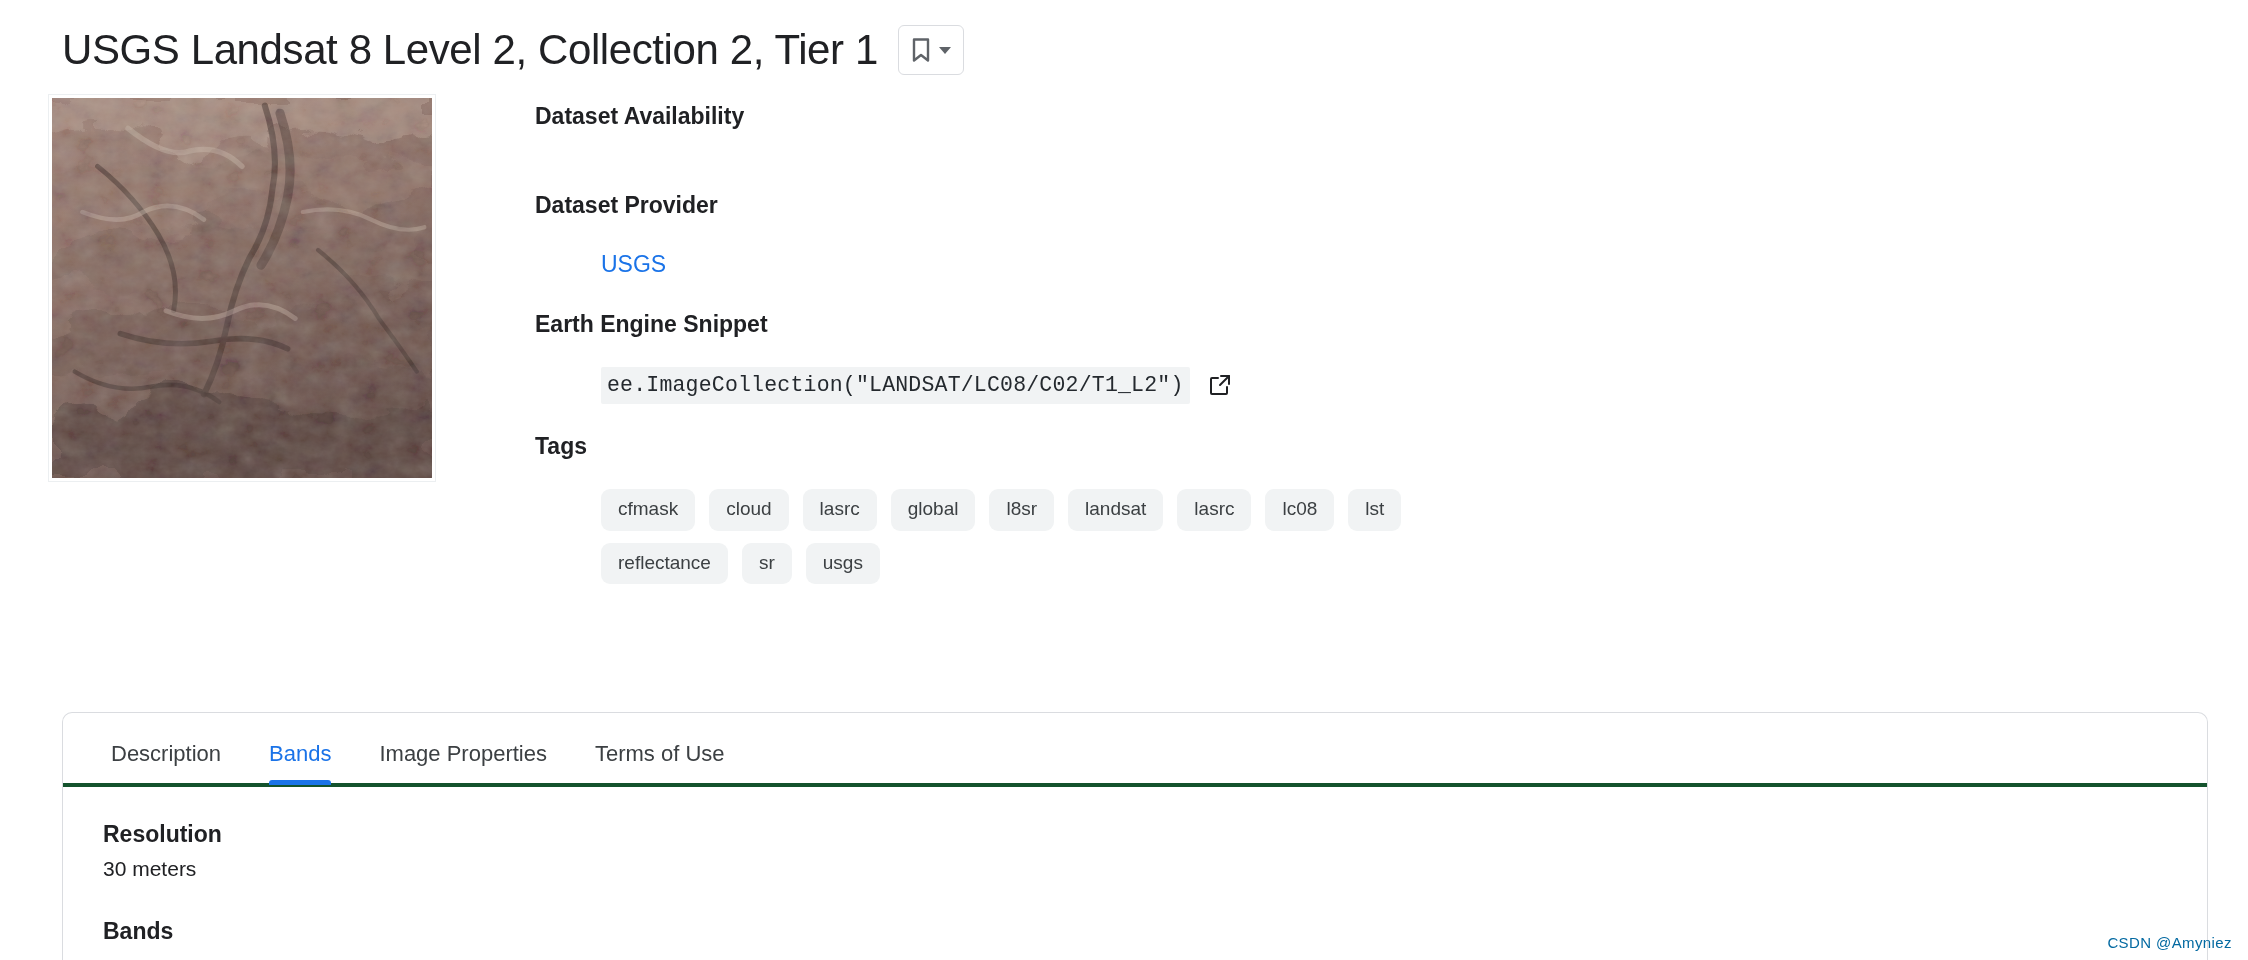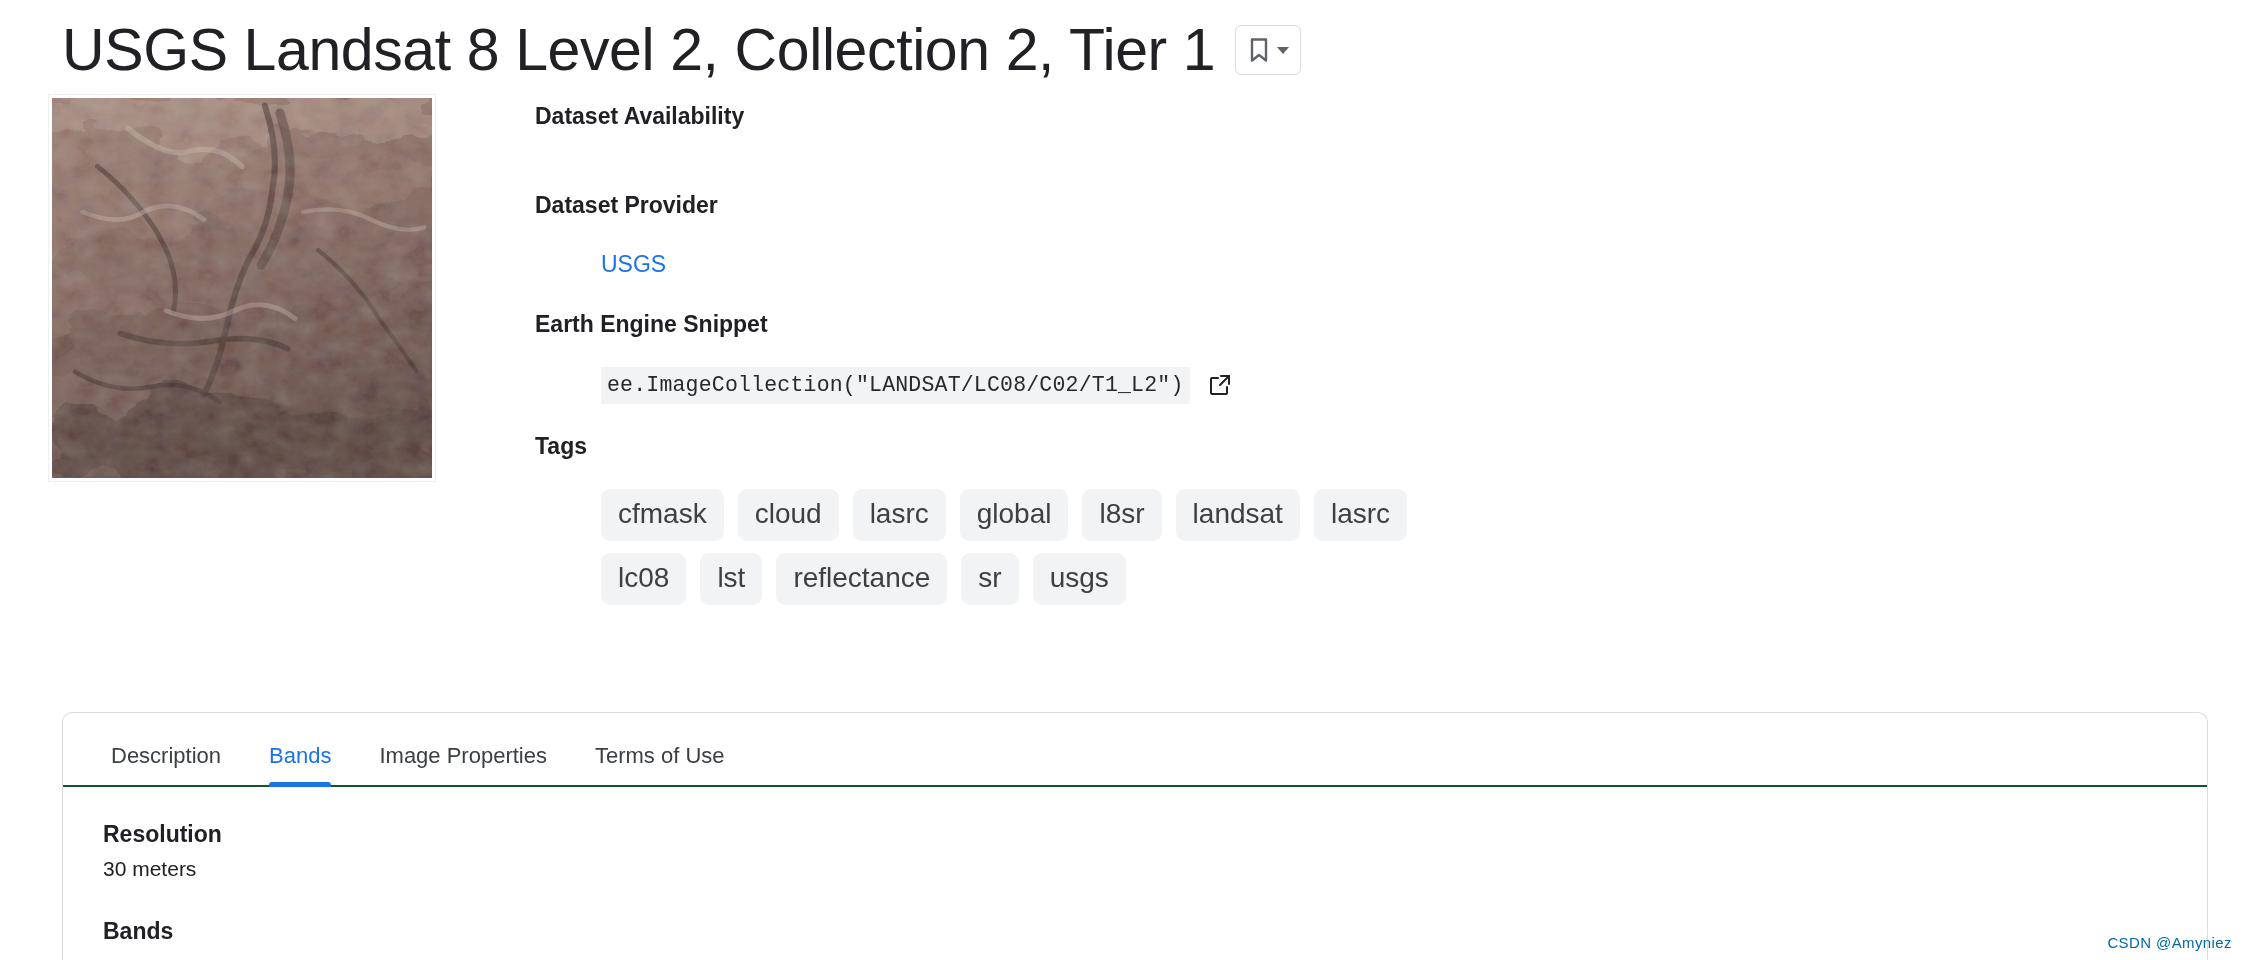--- a/index.html
+++ b/index.html
@@ -19,21 +19,21 @@
 
   
   .title-row {
     display: flex;
     align-items: center;
     gap: 20px;
     padding: 14px 0 0 62px;
     height: 86px;
   }
   .page-title {
-    font-size: 59px;
+    font-size: 42px;
     font-weight: 400;
     letter-spacing: -0.4px;
     color: #202124;
     line-height: 1.1;
     white-space: nowrap;
   }
   .bookmark-btn {
     width: 66px;
     height: 50px;
     border: 1px solid #dadce0;
@@ -146,21 +146,21 @@
   .tags-wrap {
     padding-left: 66px;
     display: flex;
     flex-wrap: wrap;
     gap: 12px 14px;
     max-width: 960px;
   }
   .tag {
     background: #f1f3f4;
     color: #3c4043;
-    font-size: 28px;
+    font-size: 19px;
     border-radius: 9px;
     padding: 9px 17px 11px 17px;
     line-height: 1.15;
     cursor: pointer;
     white-space: nowrap;
   }
 
   
   .card {
     position: absolute;
@@ -172,21 +172,21 @@
     border-bottom: none;
     border-radius: 10px 10px 0 0;
     background: #ffffff;
     overflow: hidden;
   }
   .tabs {
     display: flex;
     align-items: flex-end;
     height: 74px;
     padding-left: 24px;
-    border-bottom: 2px solid #14532d;
+    border-bottom: 4px solid #14532d;
   }
   .tab {
     font-size: 22px;
     color: #3c4043;
     padding: 0 24px 18px 24px;
     position: relative;
     cursor: pointer;
     line-height: 1;
     white-space: nowrap;
   }

